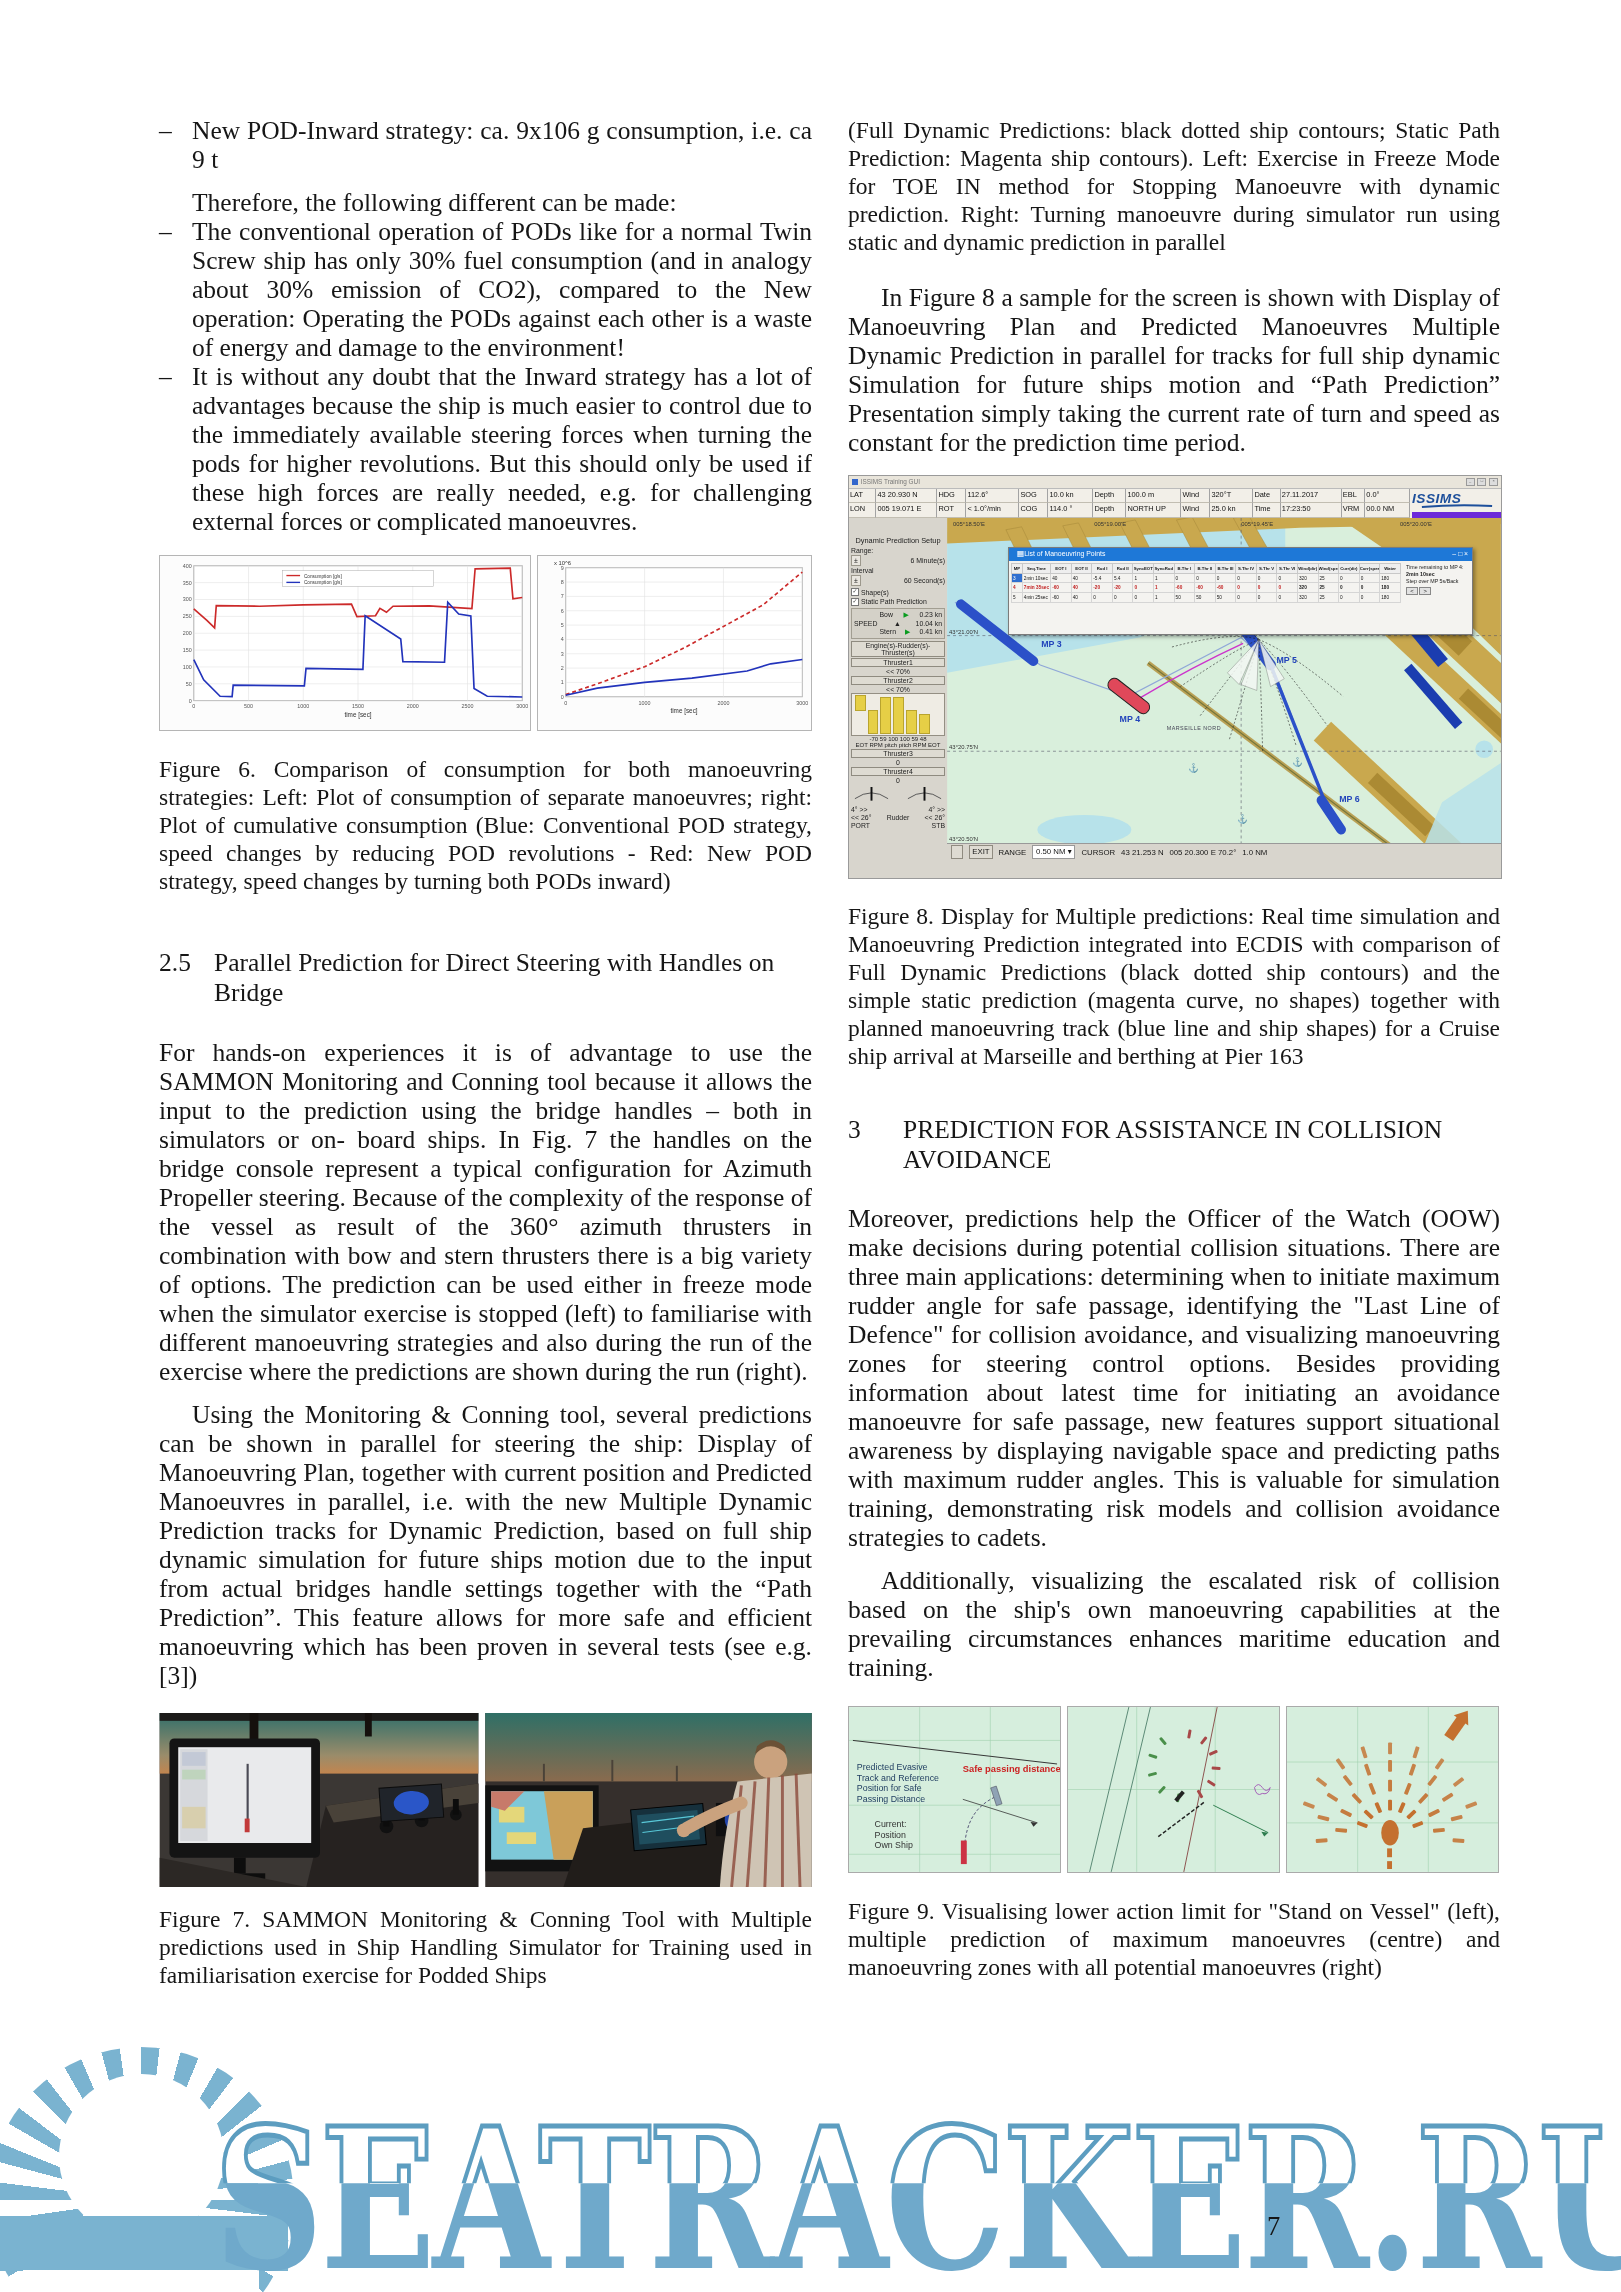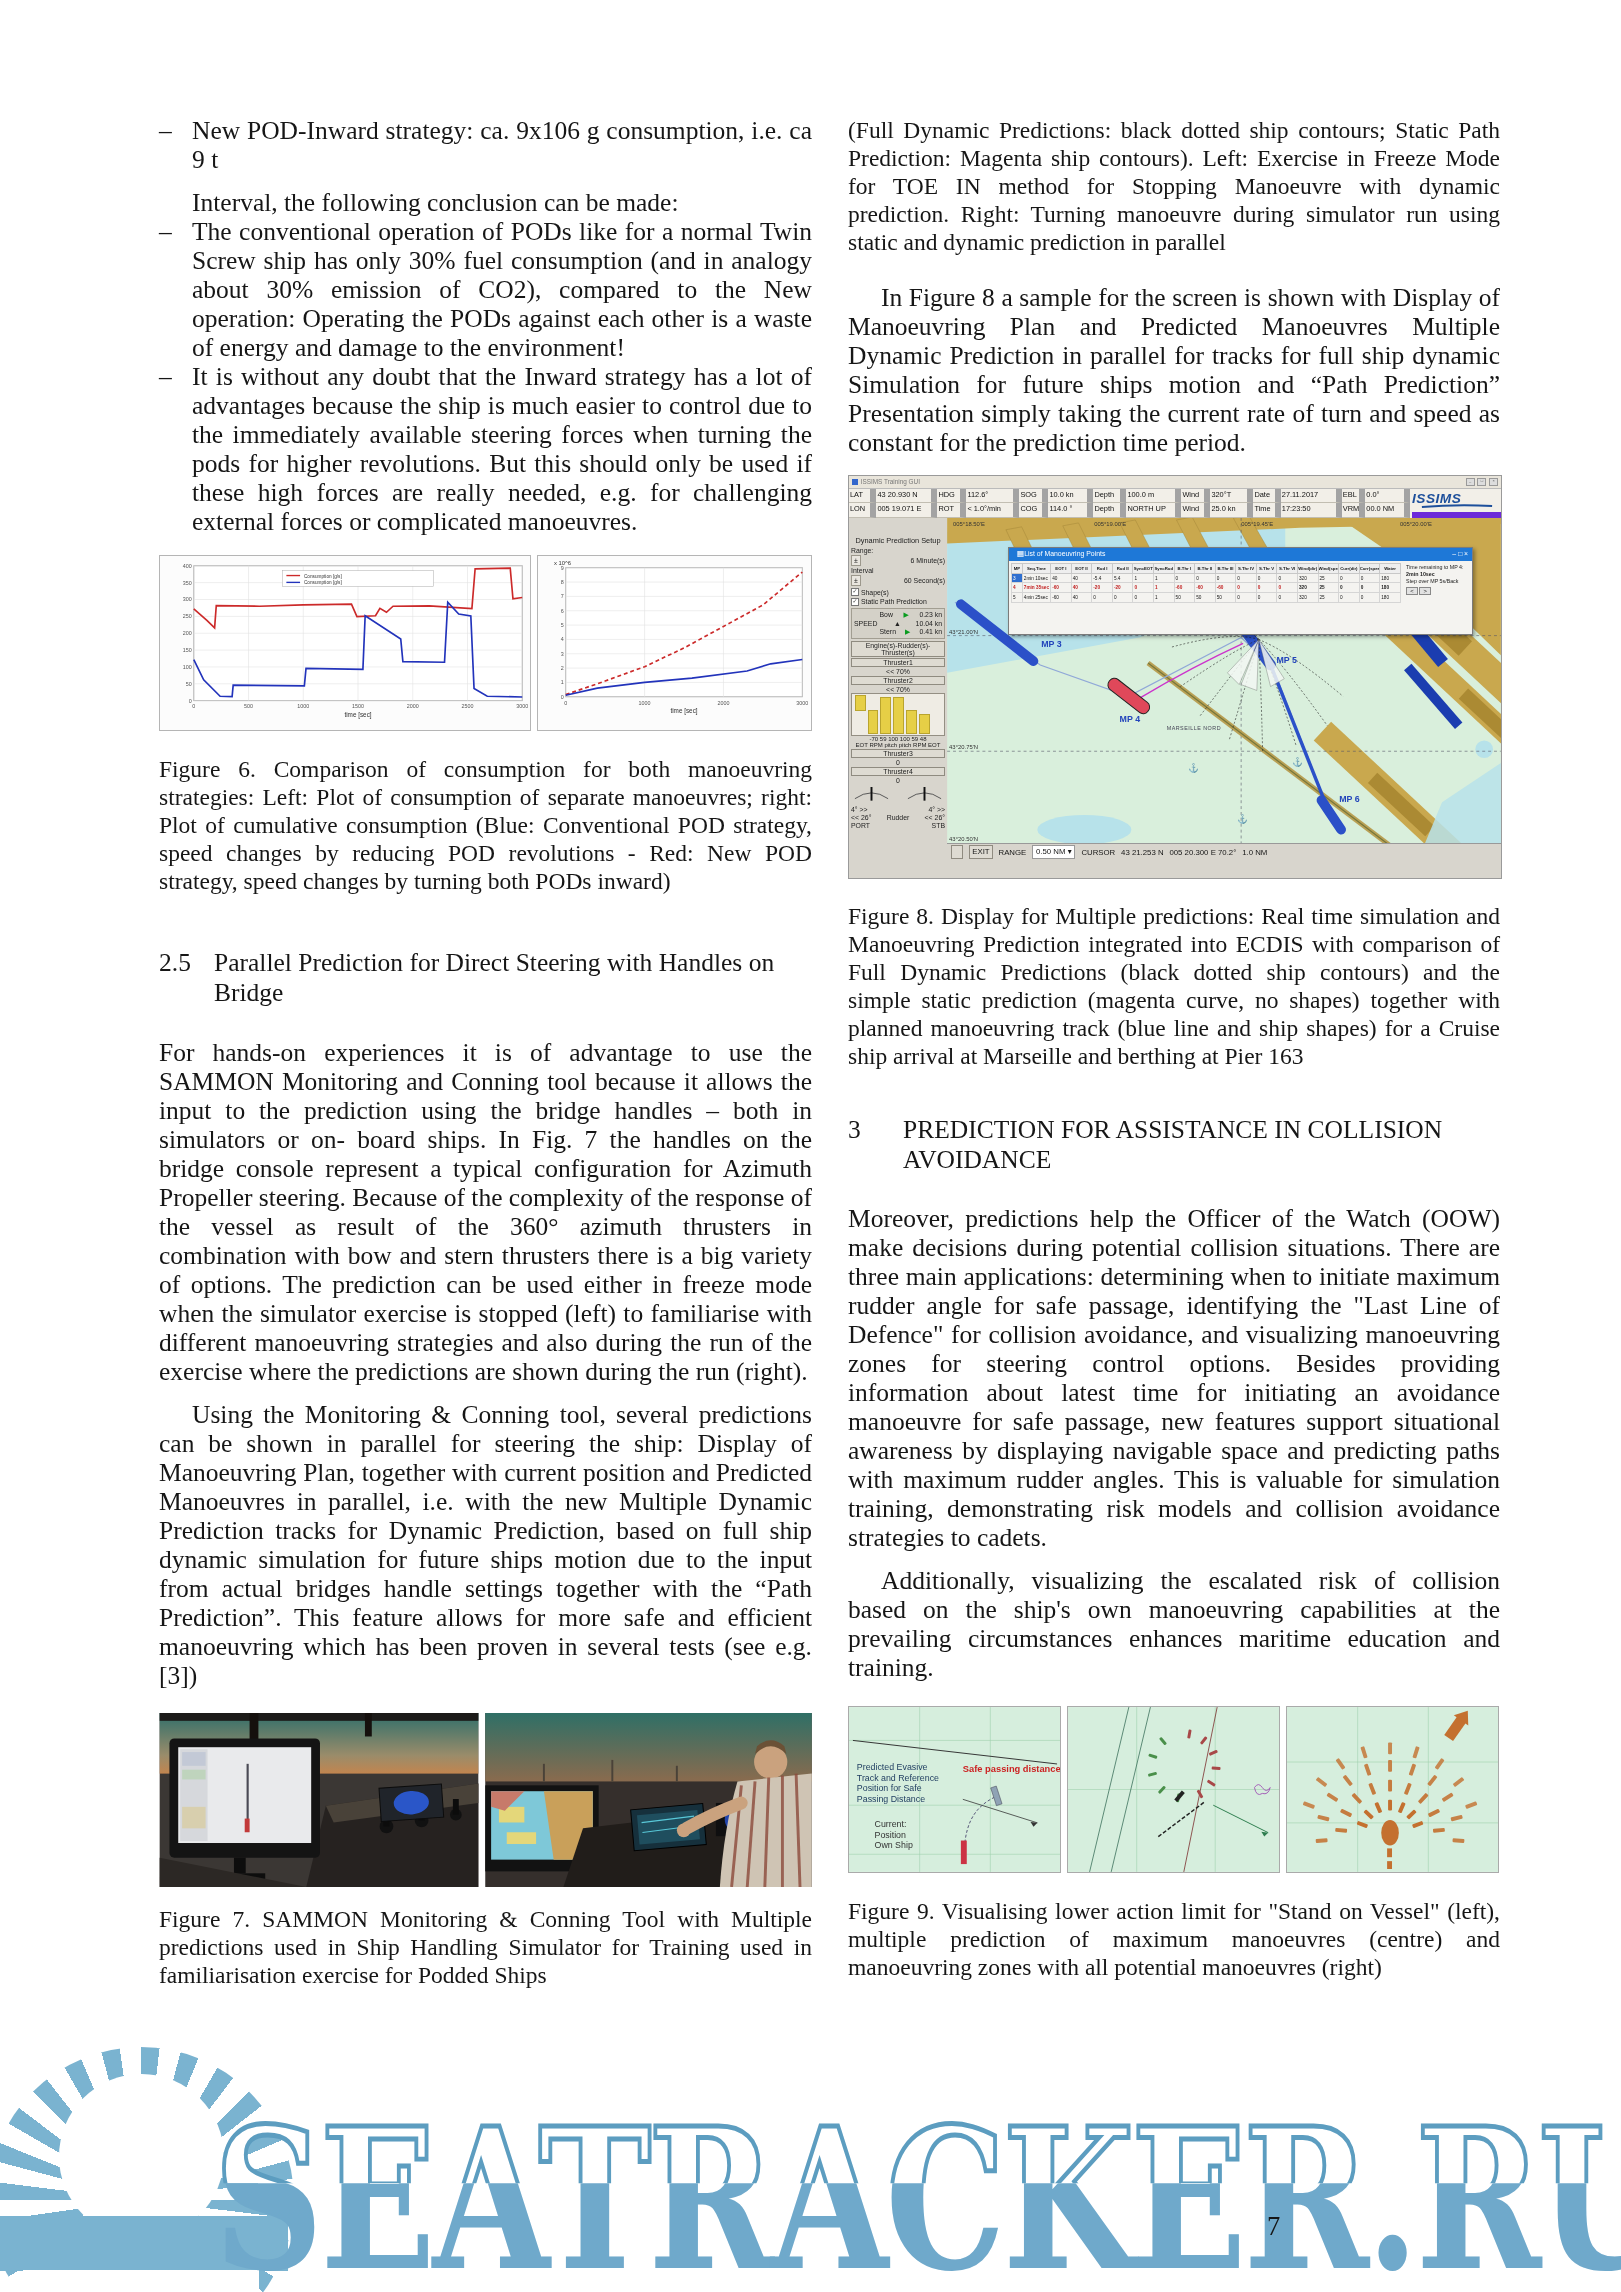--- a/index.html
+++ b/index.html
@@ -24,21 +24,21 @@
   
   .fig8{position:relative;width:652px;height:402px;border:1px solid #9a9a9a;background:#d8d5cd;
         font-family:"Liberation Sans",sans-serif}
   .f8title{height:11.8px;background:#e9e5db;display:flex;align-items:center;gap:2.9px;
            font-size:6.4px;color:#777;padding:0 2.9px;border-bottom:1px solid #bbb}
   .f8title .ico{width:5.9px;height:5.9px;background:#3366cc;flex:none}
   .f8title .sp{flex:1}
   .f8title .wbtn{width:6.9px;height:5.9px;border:1px solid #999;background:#ddd;font-size:3.9px;line-height:3.9px;text-align:center;color:#555}
   .f8head{display:flex;background:#f2efe8}
   .f8grid{display:grid;width:563px;grid-template-columns:27.4px 61px 29px 53px 29px 45px 33px 55px 29px 43px 27.4px 61px 23.5px 45px}
-  .f8grid span{font-size:7.4px;line-height:12.7px;height:13.7px;border-right:6px solid #a3a3a3;
+  .f8grid span{font-size:7.4px;line-height:12.7px;height:13.7px;border-right:1px solid #a3a3a3;
                border-bottom:1px solid #c2beb2;padding:0 1px;white-space:nowrap;overflow:hidden;color:#111}
   .f8logo{flex:1;border-bottom:6px solid #6d28d9;position:relative;}
   .f8logo .issims{font-style:italic;font-weight:bold;font-size:13.7px;color:#1d4f9b;line-height:19.6px;letter-spacing:0.5px}
   .f8body{display:flex;height:343px}
   .f8sb{width:98px;flex:none;background:#d8d5cd;font-size:6.9px;color:#222;padding:18px 2px;box-sizing:border-box}
   .f8sb .ttl{font-size:7.4px;text-align:center;margin-bottom:2px}
   .f8sb .row{display:flex;justify-content:space-between;align-items:center;margin:1px 0}
   .f8sb .well{background:#e9e6df;border:1px solid #9c988c;padding:1px 2px}
   .f8sb .cb{display:flex;gap:2px;align-items:center;margin:2px 0}
   .f8sb .box{width:5.9px;height:5.9px;border:1px solid #777;background:#fff;font-size:5.9px;line-height:5.9px;text-align:center;flex:none}
@@ -105,21 +105,21 @@
     <div class="wm-word wm-bot">SEATRACKER.RU</div>
   </div>
 
   <div class="col bodytxt" style="left:159px;top:116px">
 
     <div class="li">
       <span class="dash">–</span>
       <div class="lit jt">New POD-Inward strategy: ca. 9x106 g consumption, i.e. ca 9 t</div>
     </div>
 
-    <p class="jt ind mt14">Interval, the following conclusion can be made:</p>
+    <p class="jt ind mt14">Therefore, the following different can be made:</p>
 
     <div class="li">
       <span class="dash">–</span>
       <div class="lit jt">The conventional operation of PODs like for a normal Twin Screw ship has only 30% fuel consumption (and in analogy about 30% emission of CO2), compared to the New operation: Operating the PODs against each other is a waste of energy and damage to the environment!</div>
     </div>
     <div class="li">
       <span class="dash">–</span>
       <div class="lit jt">It is without any doubt that the Inward strategy has a lot of advantages because the ship is much easier to control due to the immediately available steering forces when turning the pods for higher revolutions. But this should only be used if these high forces are really needed, e.g. for challenging external forces or complicated manoeuvres.</div>
     </div>
 

